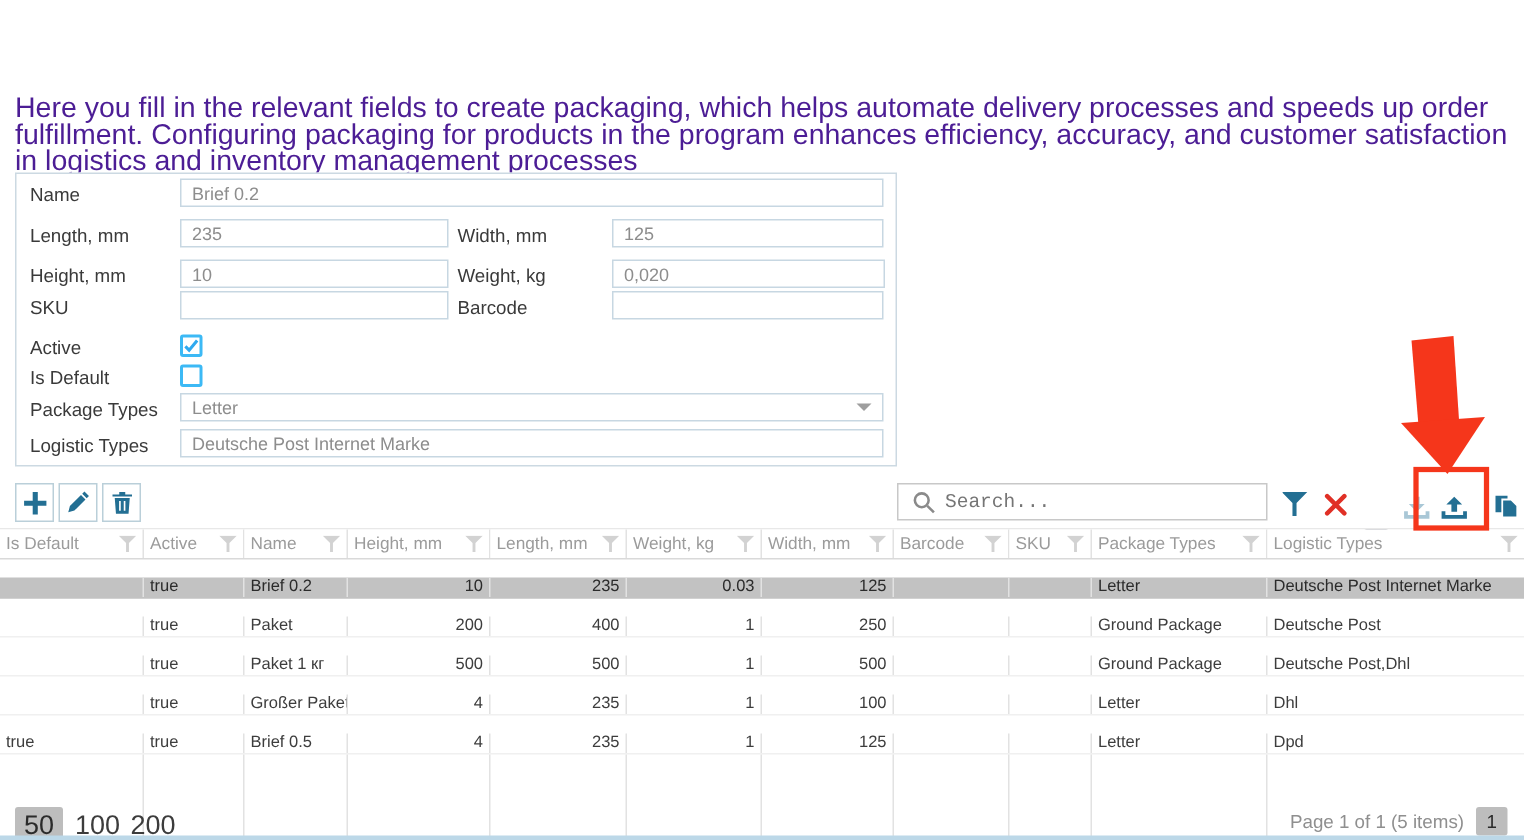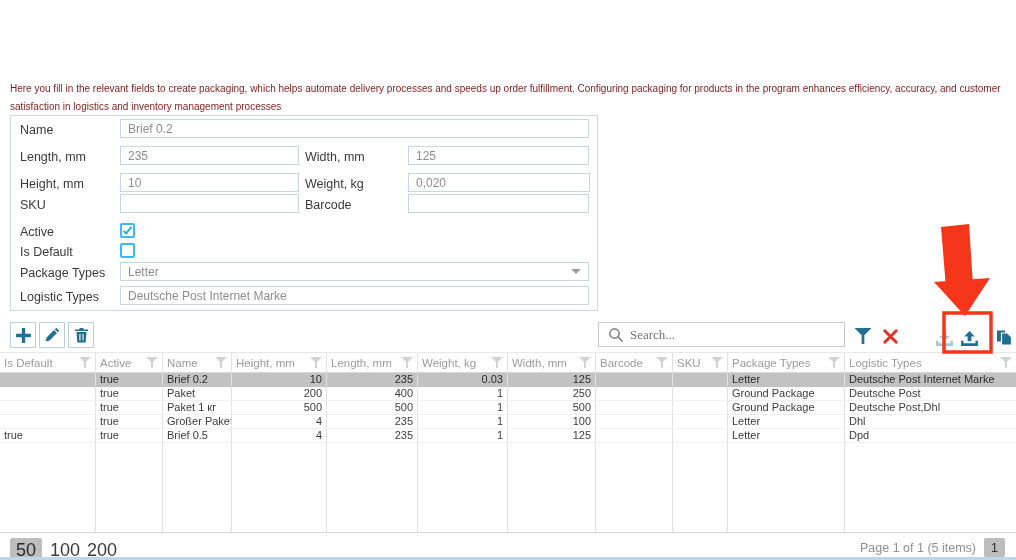--- a/index.html
+++ b/index.html
@@ -1,21 +1,21 @@
 <!DOCTYPE html>
 <html><head>
 <meta charset="utf-8">
 <style>
   html,body{margin:0;padding:0;background:#fff;}
   #app{position:relative;width:1016px;height:560px;background:#fff;overflow:hidden;
        font-family:"Liberation Sans",sans-serif;}
 
   
   .page-title{position:absolute;left:10px;top:22px;font-size:21px;font-weight:bold;color:#141414;}
-  .page-desc{position:absolute;left:10px;top:80px;width:1002px;font-size:10px;line-height:17.5px;color:#7f1d1d;}
+  .page-desc{position:absolute;left:10px;top:64px;width:1002px;font-size:19px;line-height:17.5px;color:#4c1d95;}
 
   
   .form-panel{position:absolute;left:10px;top:115px;width:588px;height:196px;
               border:1px solid #ccd9e2;box-sizing:border-box;background:#fff;}
   .f-label{position:absolute;font-size:12.5px;color:#3a3a3a;white-space:nowrap;}
   .f-input{position:absolute;height:19px;border:1px solid #c7d7e2;box-sizing:border-box;
            font-size:12px;color:#8d8d8d;padding:0 7px;font-family:inherit;background:#fff;outline:none;}
   .f-select{display:flex;align-items:center;justify-content:space-between;}
   .caret{width:0;height:0;border-left:5px solid transparent;border-right:5px solid transparent;
          border-top:5px solid #9e9e9e;}
@@ -24,35 +24,35 @@
 
   
   .tb-btn{position:absolute;width:26px;height:26px;border:1px solid #bacfd9;background:#fff;
           display:flex;align-items:center;justify-content:center;box-sizing:border-box;padding:0;cursor:pointer;}
   .icon-btn{position:absolute;width:24px;height:24px;display:flex;align-items:center;justify-content:center;
             background:transparent;border:none;padding:0;cursor:pointer;}
   .search-box{position:absolute;left:598px;top:322px;width:247px;height:25px;border:1px solid #c8c8c8;
               box-sizing:border-box;display:flex;align-items:center;background:#fff;}
   .search-box svg{margin-left:9px;flex:0 0 auto;}
   .search-box input{border:none;outline:none;flex:1;font-size:13px;color:#555;padding:0 6px;
-                    font-family:Liberation Serif, serif;background:transparent;min-width:0;}
+                    font-family:Liberation Mono, monospace;background:transparent;min-width:0;}
   .funnel-teal{width:17px;height:16px;background:#236f93;display:inline-block;
                clip-path:polygon(0 0,100% 0,58% 46%,58% 100%,42% 100%,42% 46%);}
   .eq-box{width:21px;height:18px;border:2px solid #0f172a;border-radius:4px;box-sizing:border-box;
           display:flex;align-items:center;justify-content:center;font-size:9px;font-weight:bold;color:#236f93;margin-top:48px;}
 
   
   .grid{position:absolute;left:0;top:352px;width:1016px;}
   .g-head{display:flex;height:21px;border-top:1px solid #e8e8e8;border-bottom:1px solid #d9d9d9;box-sizing:border-box;}
   .h-cell{display:flex;align-items:center;justify-content:space-between;padding:0 4px;
           border-right:1px solid #e2e2e2;box-sizing:border-box;font-size:11.5px;color:#9b9b9b;
           overflow:hidden;white-space:nowrap;background:#fff;}
   .funnel-gray{width:12px;height:11px;background:#d2d2d2;flex:0 0 auto;margin-left:3px;
                clip-path:polygon(0 0,100% 0,58% 46%,58% 100%,42% 100%,42% 46%);}
-  .g-row{display:flex;height:13px;font-size:11px;color:#3d3d3d;border-bottom:1px solid #f0f0f0;}
+  .g-row{display:flex;height:13px;font-size:11px;color:#3d3d3d;border-bottom:1px solid #f0f0f0;margin-top:12px;}
   .g-row.selected{background:#c2c2c2;border-bottom-color:#c2c2c2;color:#2b2b2b;}
   .cell{padding:0 4px;border-right:1px solid #e2e2e2;box-sizing:border-box;overflow:hidden;
         white-space:nowrap;line-height:13px;}
   .num{text-align:right;}
   .g-filler{display:flex;height:89px;border-bottom:1px solid #d9d9d9;}
   .fill{height:100%;border-right:1px solid #e2e2e2;box-sizing:border-box;}
   .c0{width:96px}.c1{width:67px}.c2{width:69px}.c3{width:95px}.c4{width:91px}.c5{width:90px}
   .c6{width:88px}.c7{width:77px}.c8{width:55px}.c9{width:117px}.c10{width:171px;border-right:none;}
 
   

